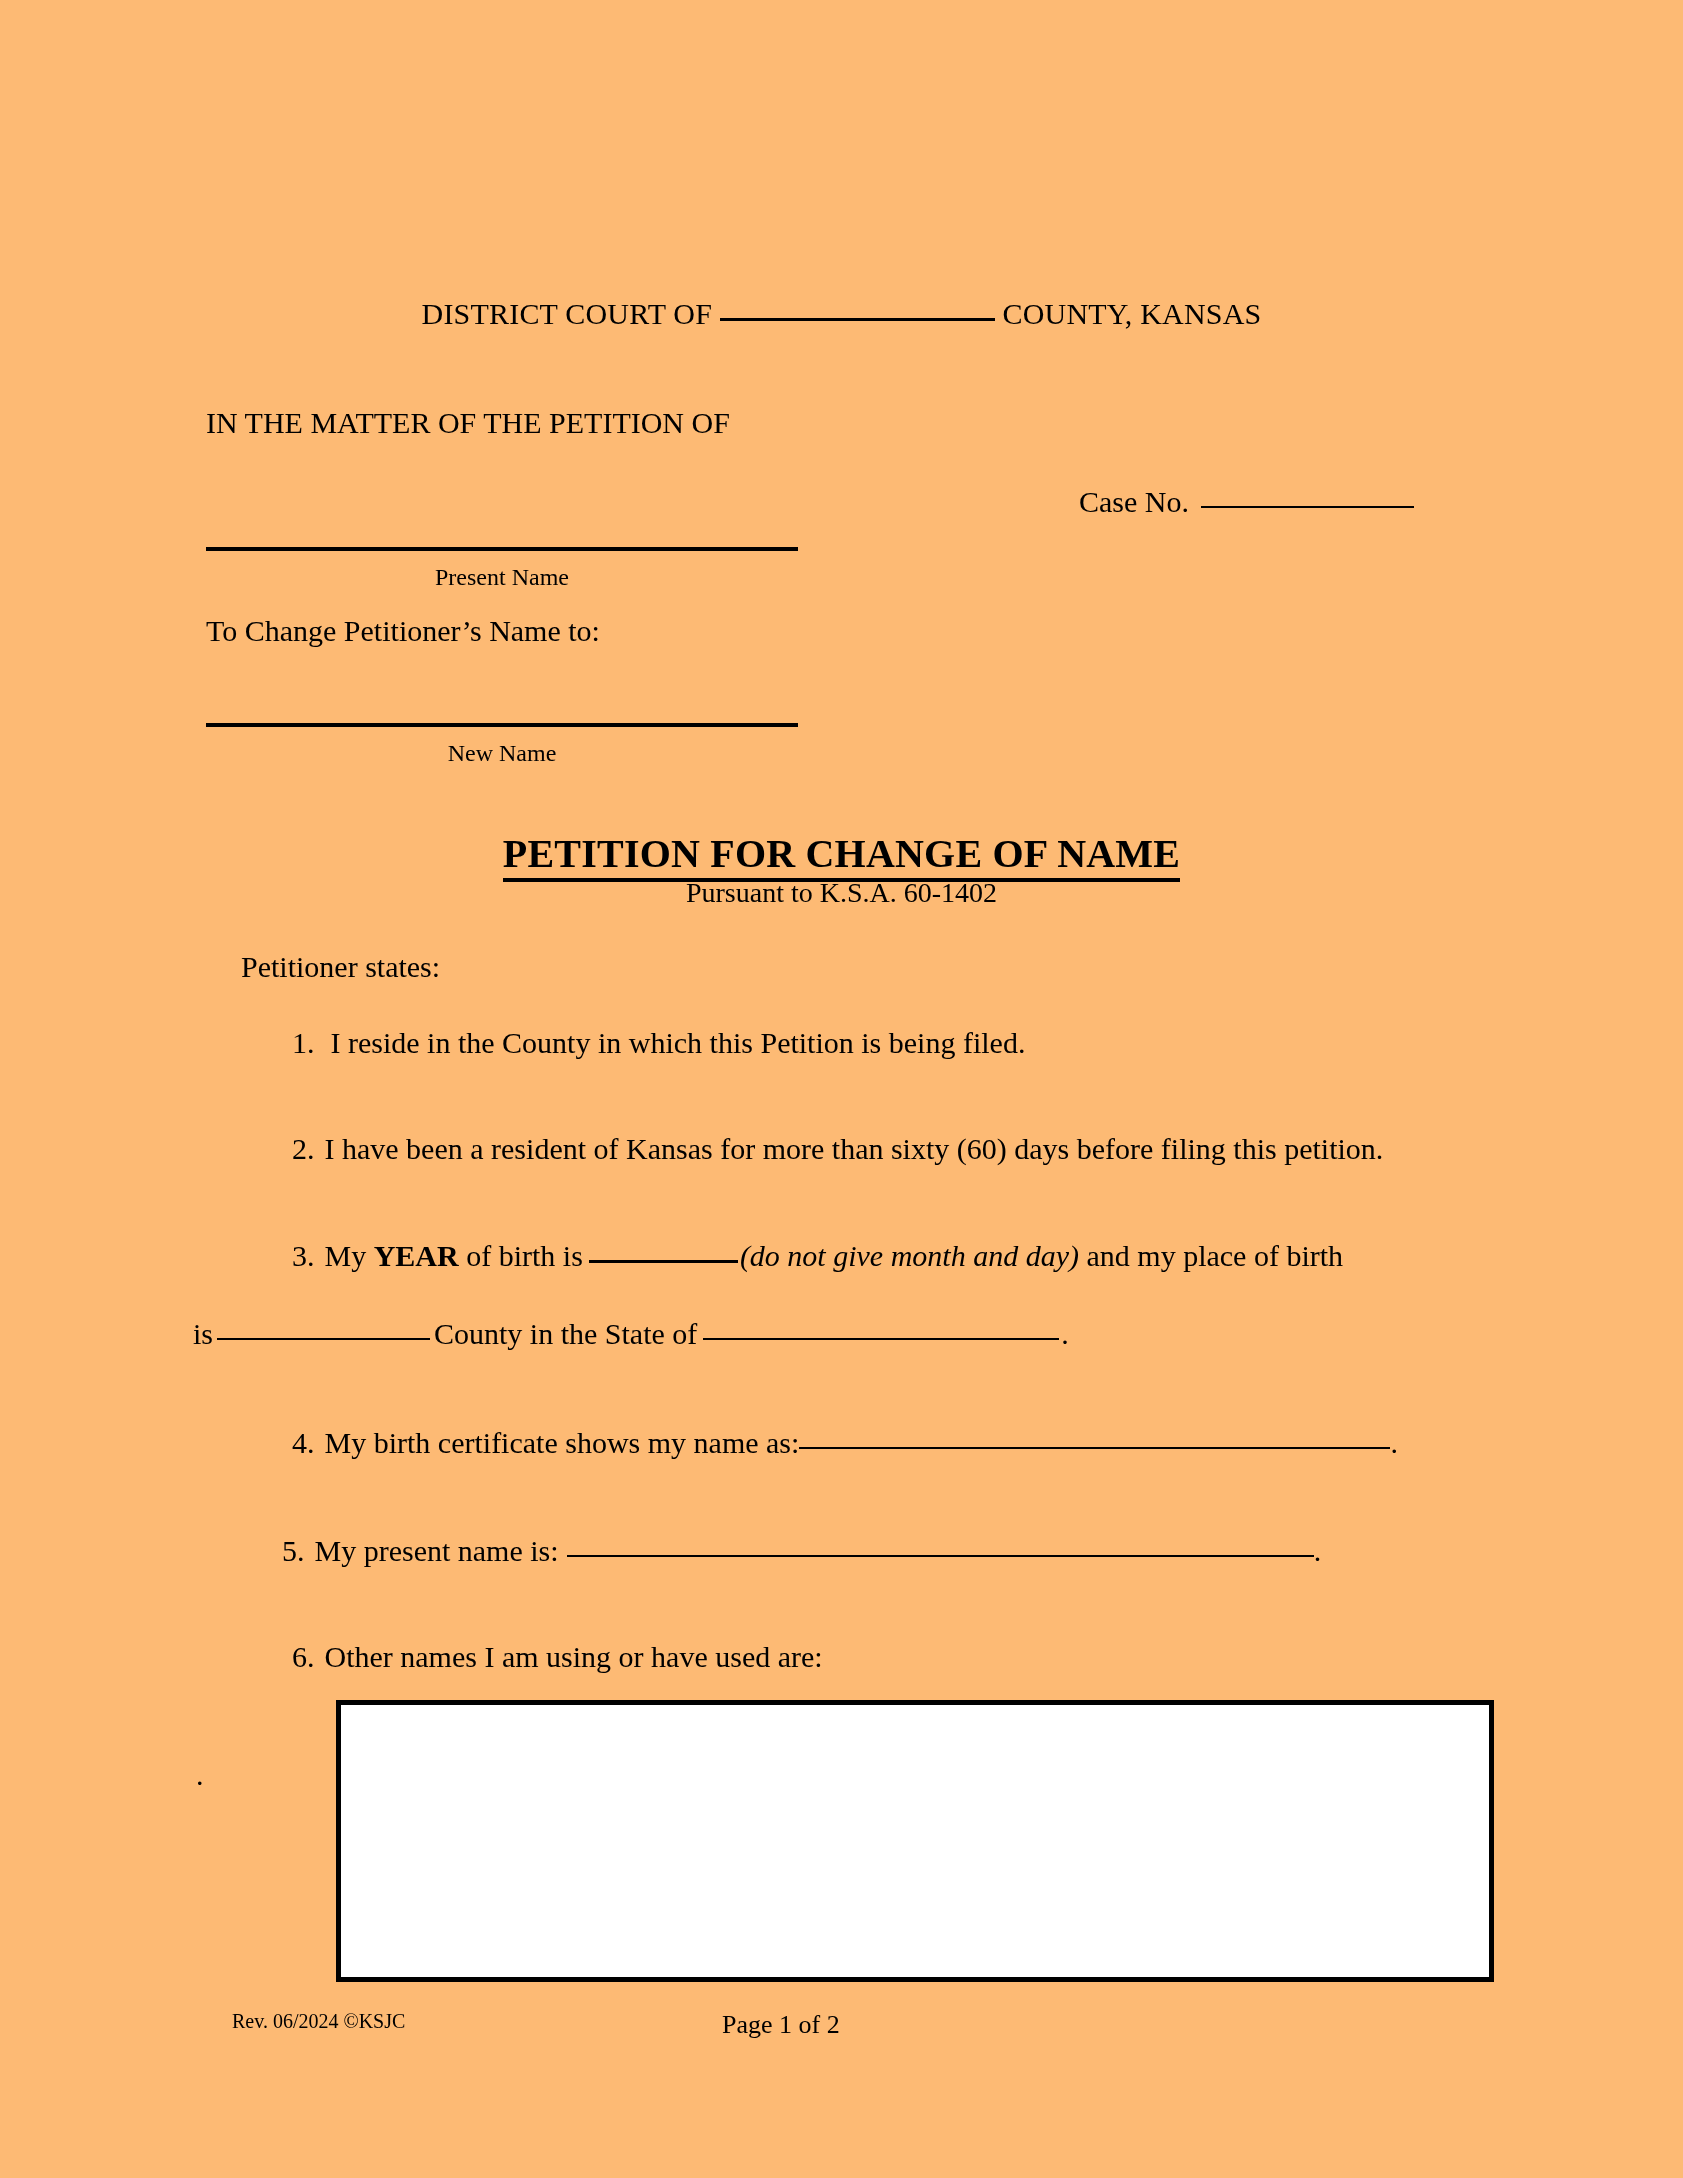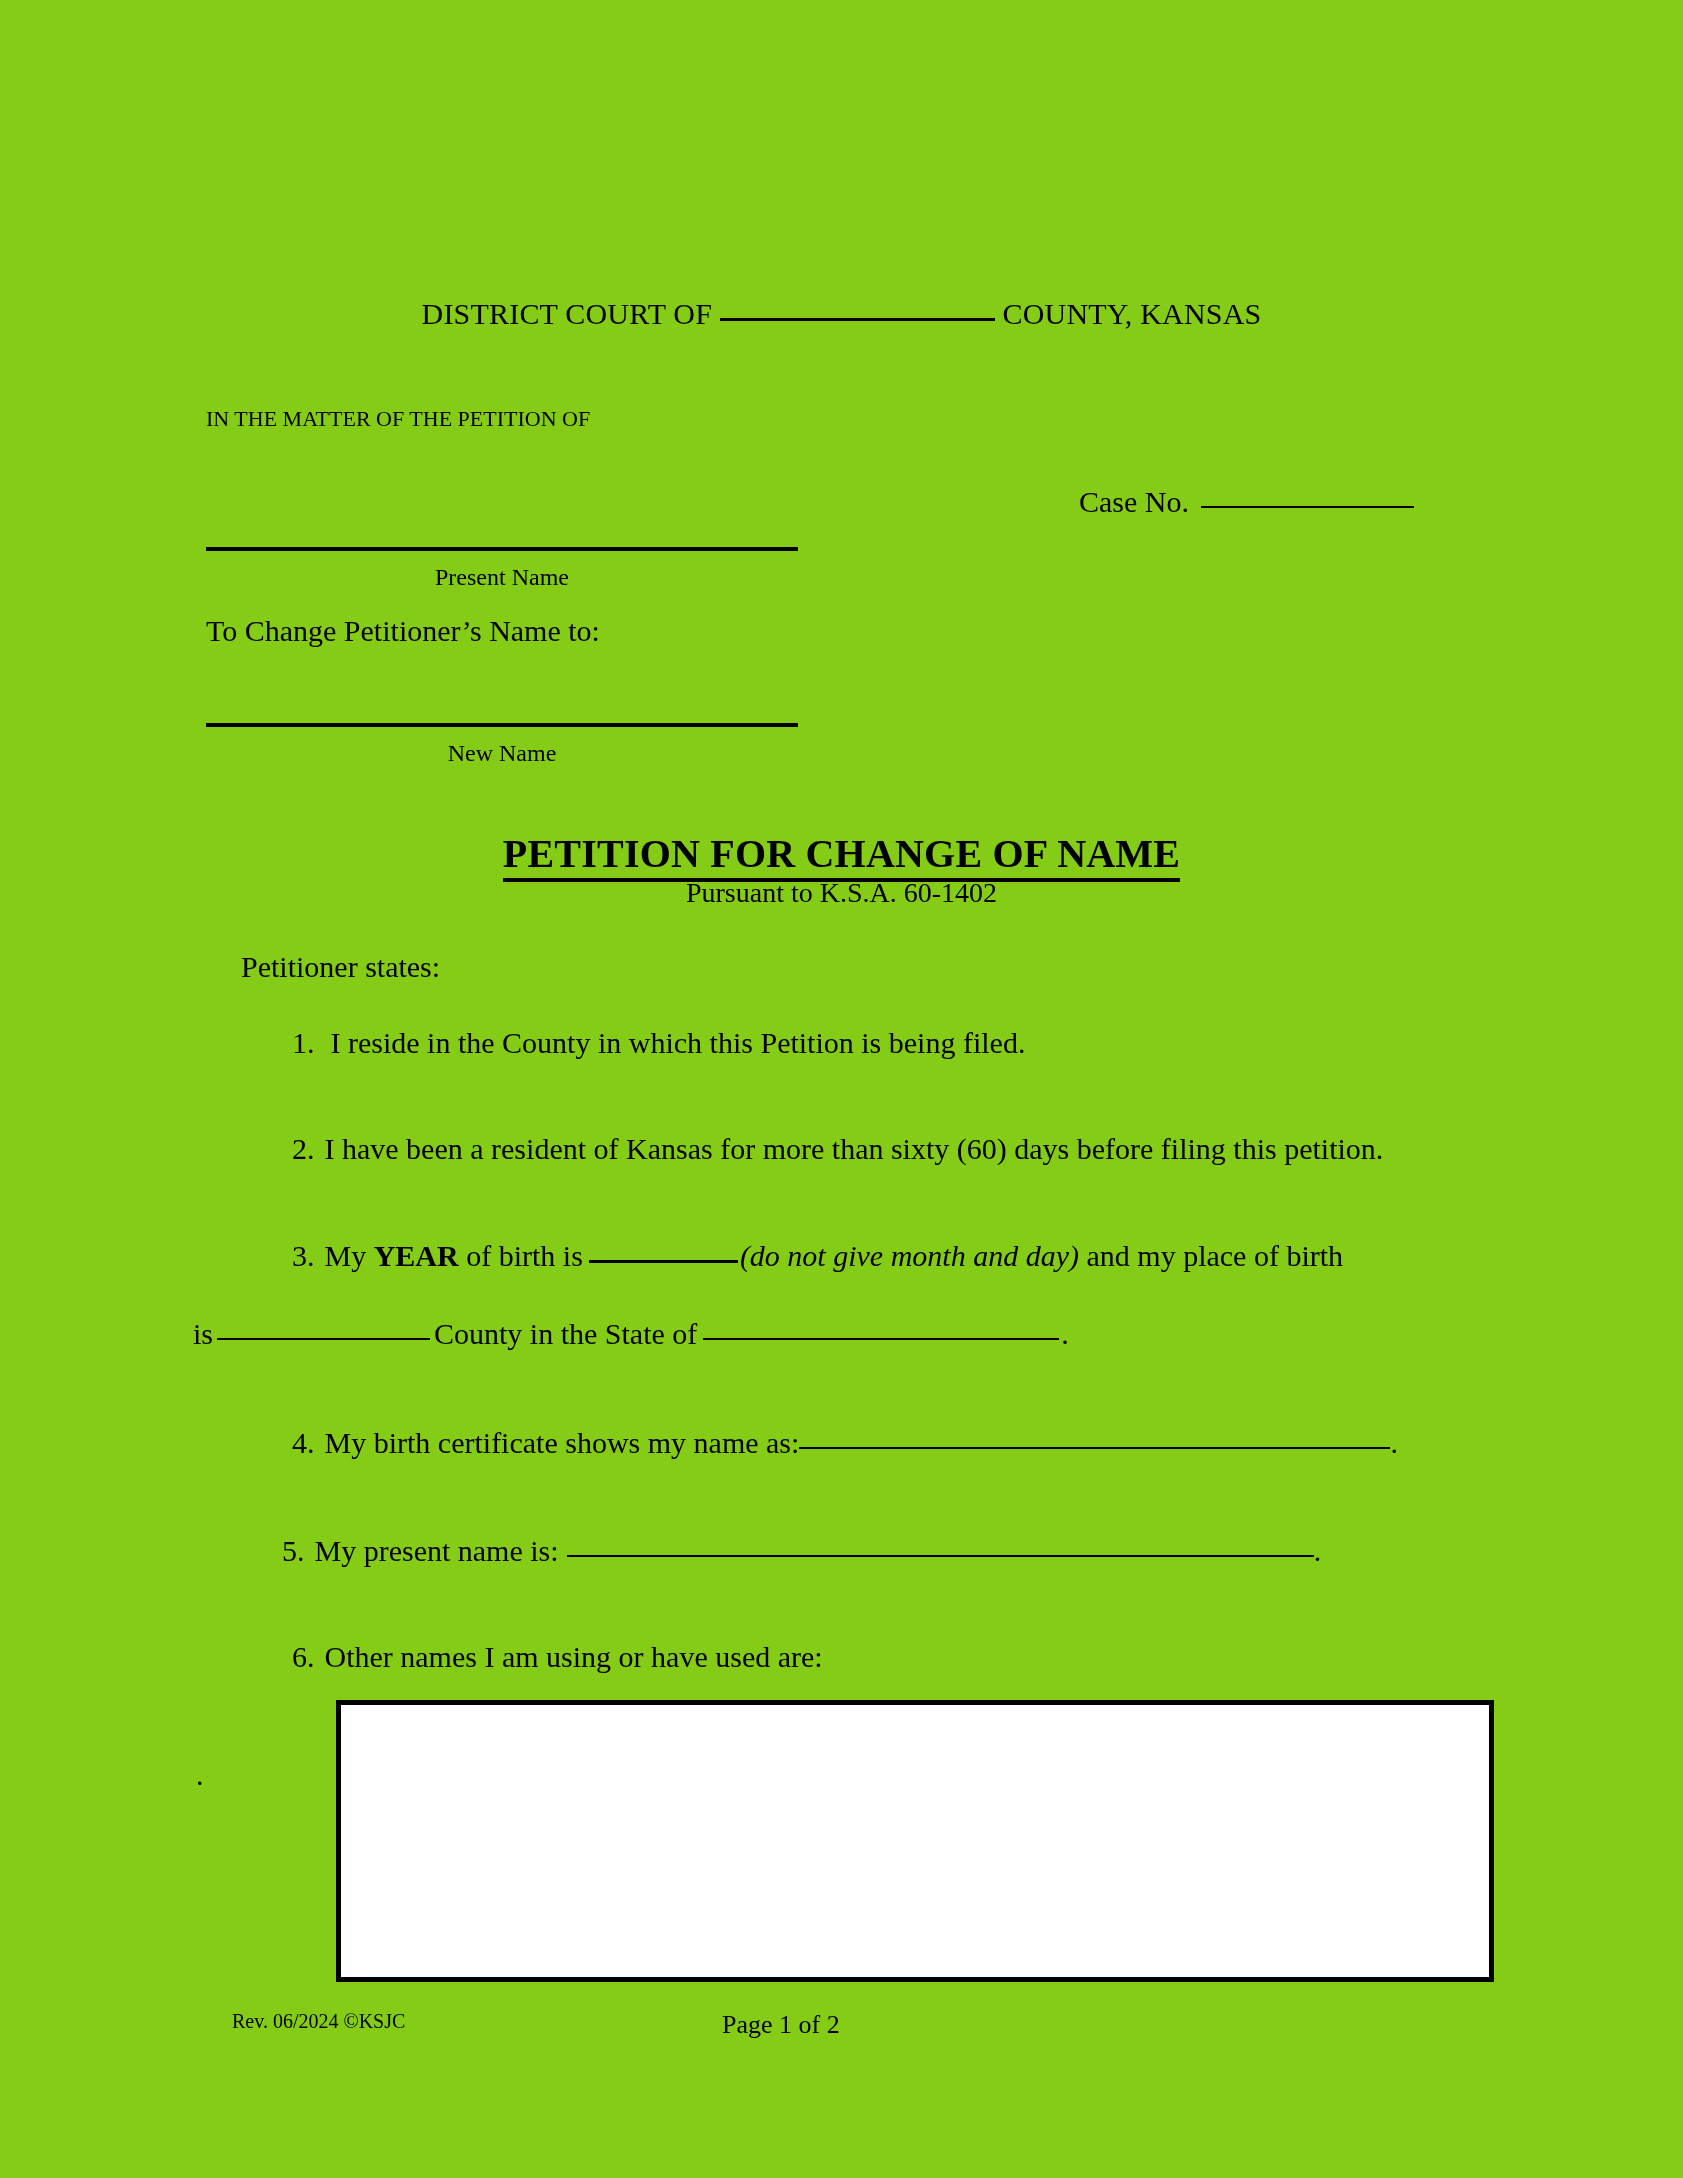--- a/index.html
+++ b/index.html
@@ -4,21 +4,21 @@
 <style>
   html, body {
     margin: 0;
     padding: 0;
     background: #ffffff;
   }
   .page {
     position: relative;
     width: 1683px;
     height: 2178px;
-    background: #84cc16;
+    background: #fdba74;
     font-family: "Liberation Serif", "DejaVu Serif", serif;
     color: #000000;
     overflow: hidden;
   }
 
   
   .rule {
     display: inline-block;
     border-bottom: 3px solid #000;
     vertical-align: baseline;
@@ -44,21 +44,21 @@
     white-space: nowrap;
     letter-spacing: 0.2px;
   }
   .court-heading .rule { width: 275px; }
 
   
   .matter-line {
     position: absolute;
     left: 206px;
     top: 406px;
-    font-size: 22px;
+    font-size: 30px;
     white-space: nowrap;
   }
 
   
   .case-no {
     position: absolute;
     left: 1079px;
     top: 485px;
     font-size: 30px;
     white-space: nowrap;

